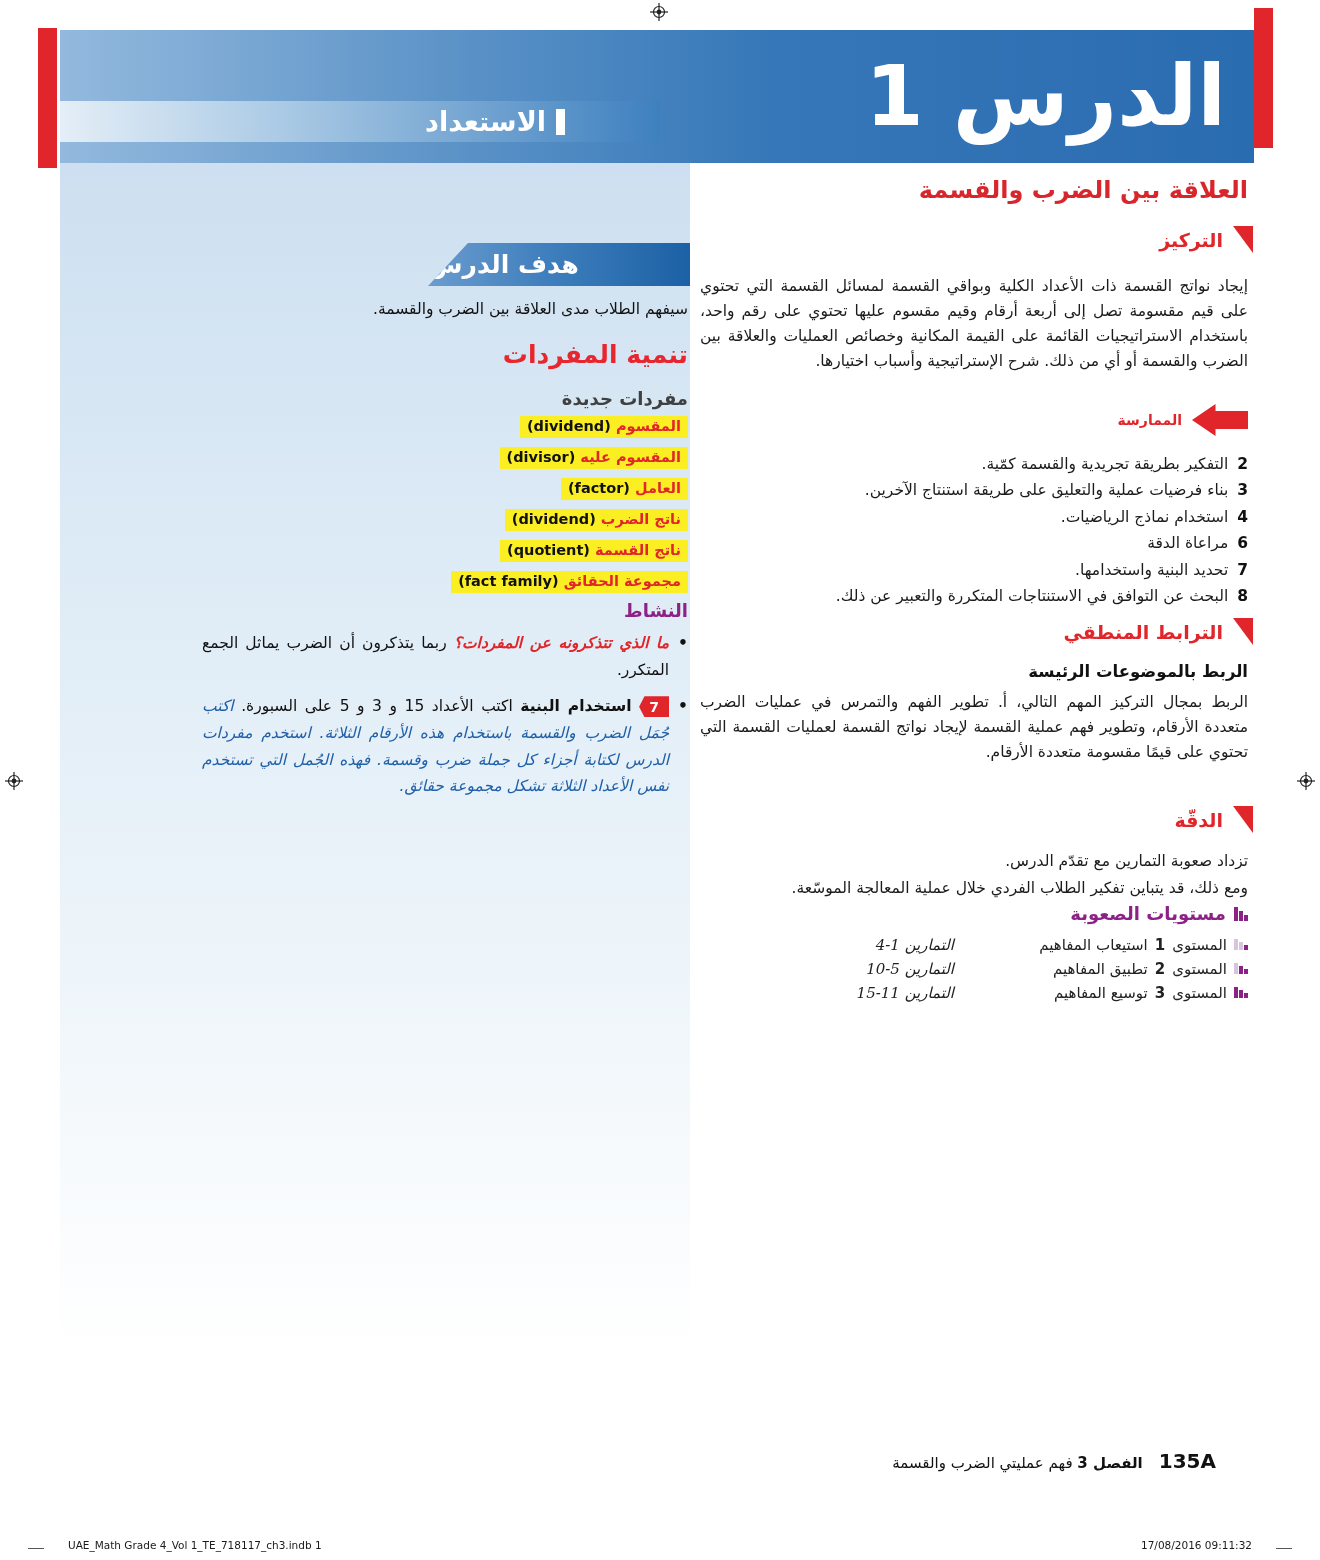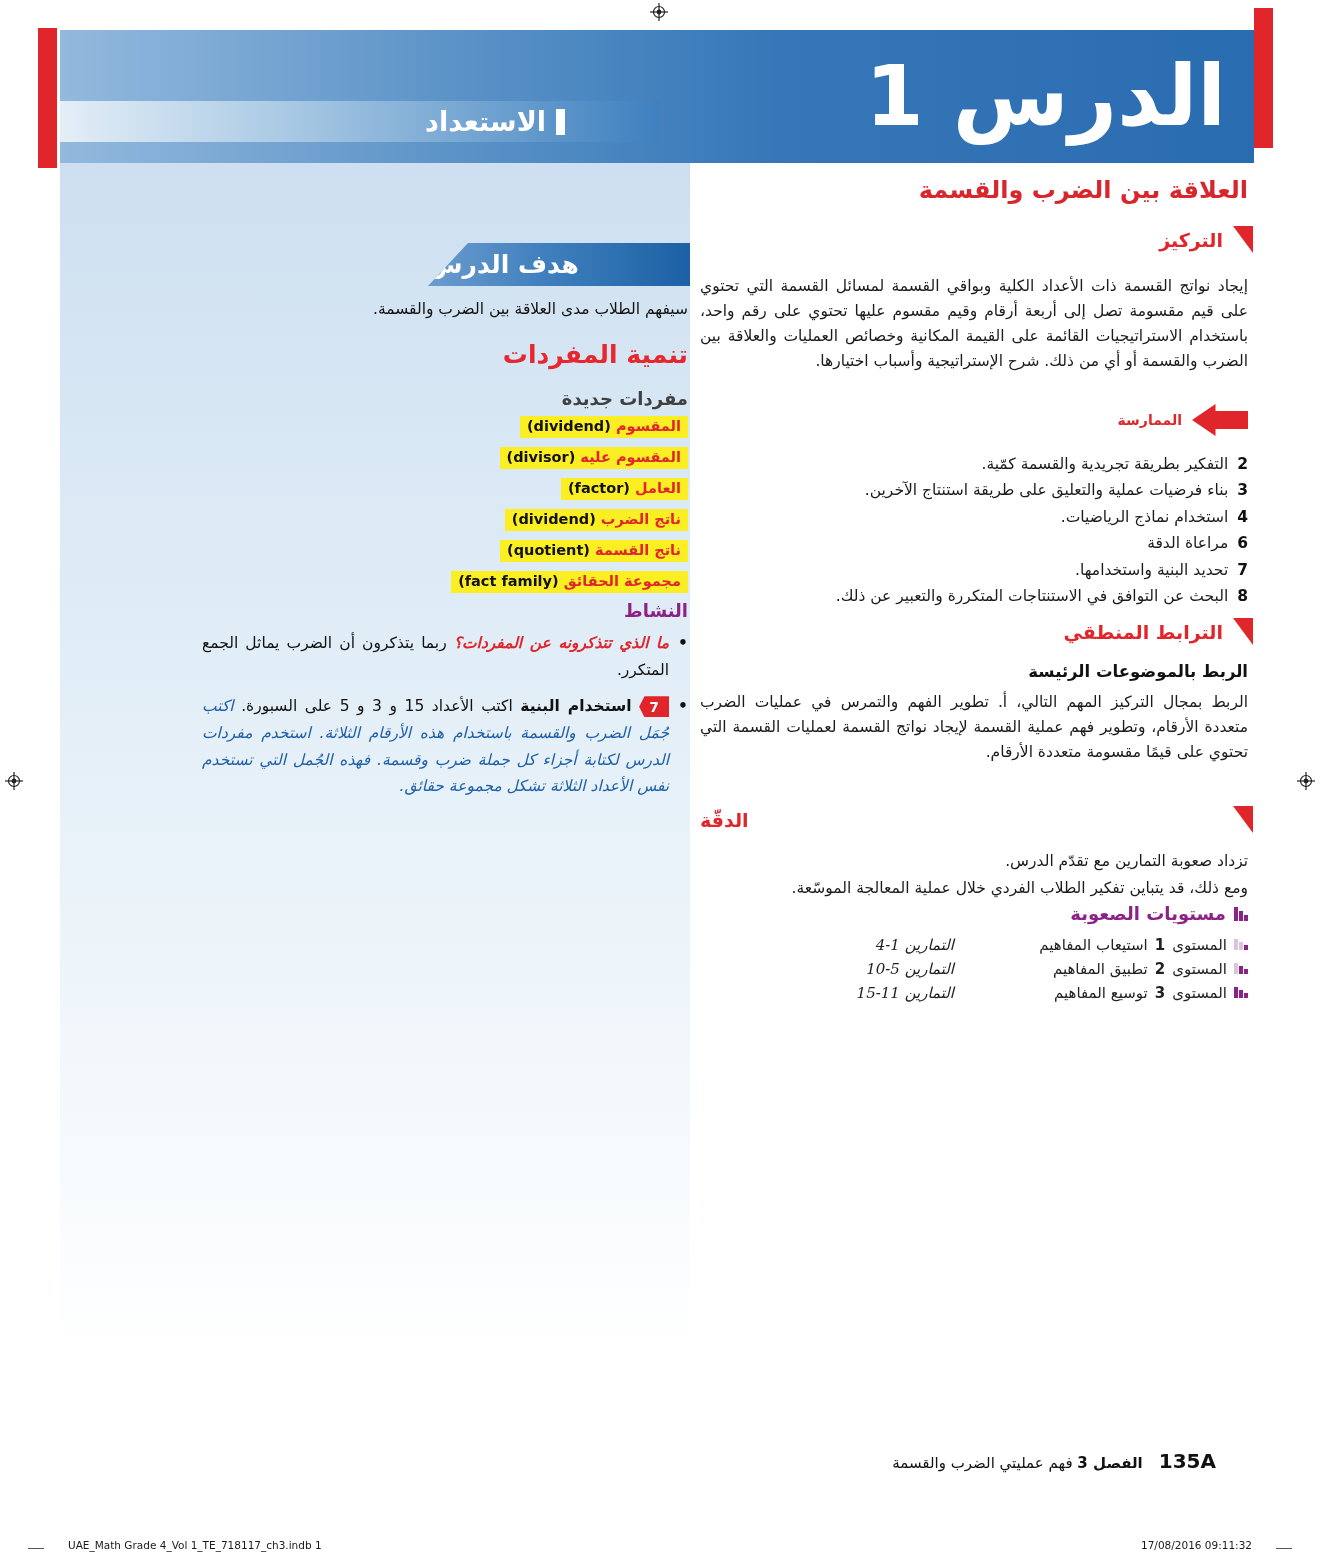--- a/index.html
+++ b/index.html
@@ -53,21 +53,21 @@
     position:absolute; left:700px; top:176px; width:548px; direction:rtl; text-align:right;
     color:#d9262c; font-size:24px; font-weight:bold;
   }
   .sec-head {
     position:absolute; left:700px; width:553px; display:flex; direction:rtl;
     align-items:center; gap:10px; color:#e0262b; font-size:19px; font-weight:bold;
   }
   .sec-marker { width:20px; height:27px; background:#e0262b; clip-path:polygon(0 0,100% 0,100% 100%); flex:0 0 auto; }
   .pos-focus-head { top:226px; }
   .pos-coherence-head { top:618px; }
-  .pos-rigor-head { top:806px;justify-content:space-between; }
+  .pos-rigor-head { top:806px; }
 
   .body-par {
     position:absolute; left:700px; width:548px; direction:rtl; text-align:justify;
     font-size:15.5px; line-height:1.62; color:#1b1b1b;
   }
   .pos-focus-body { top:274px; }
   .pos-coherence-body { top:690px; }
 
   .coherence-sub {
     position:absolute; left:700px; top:662px; width:548px; direction:rtl; text-align:right;

